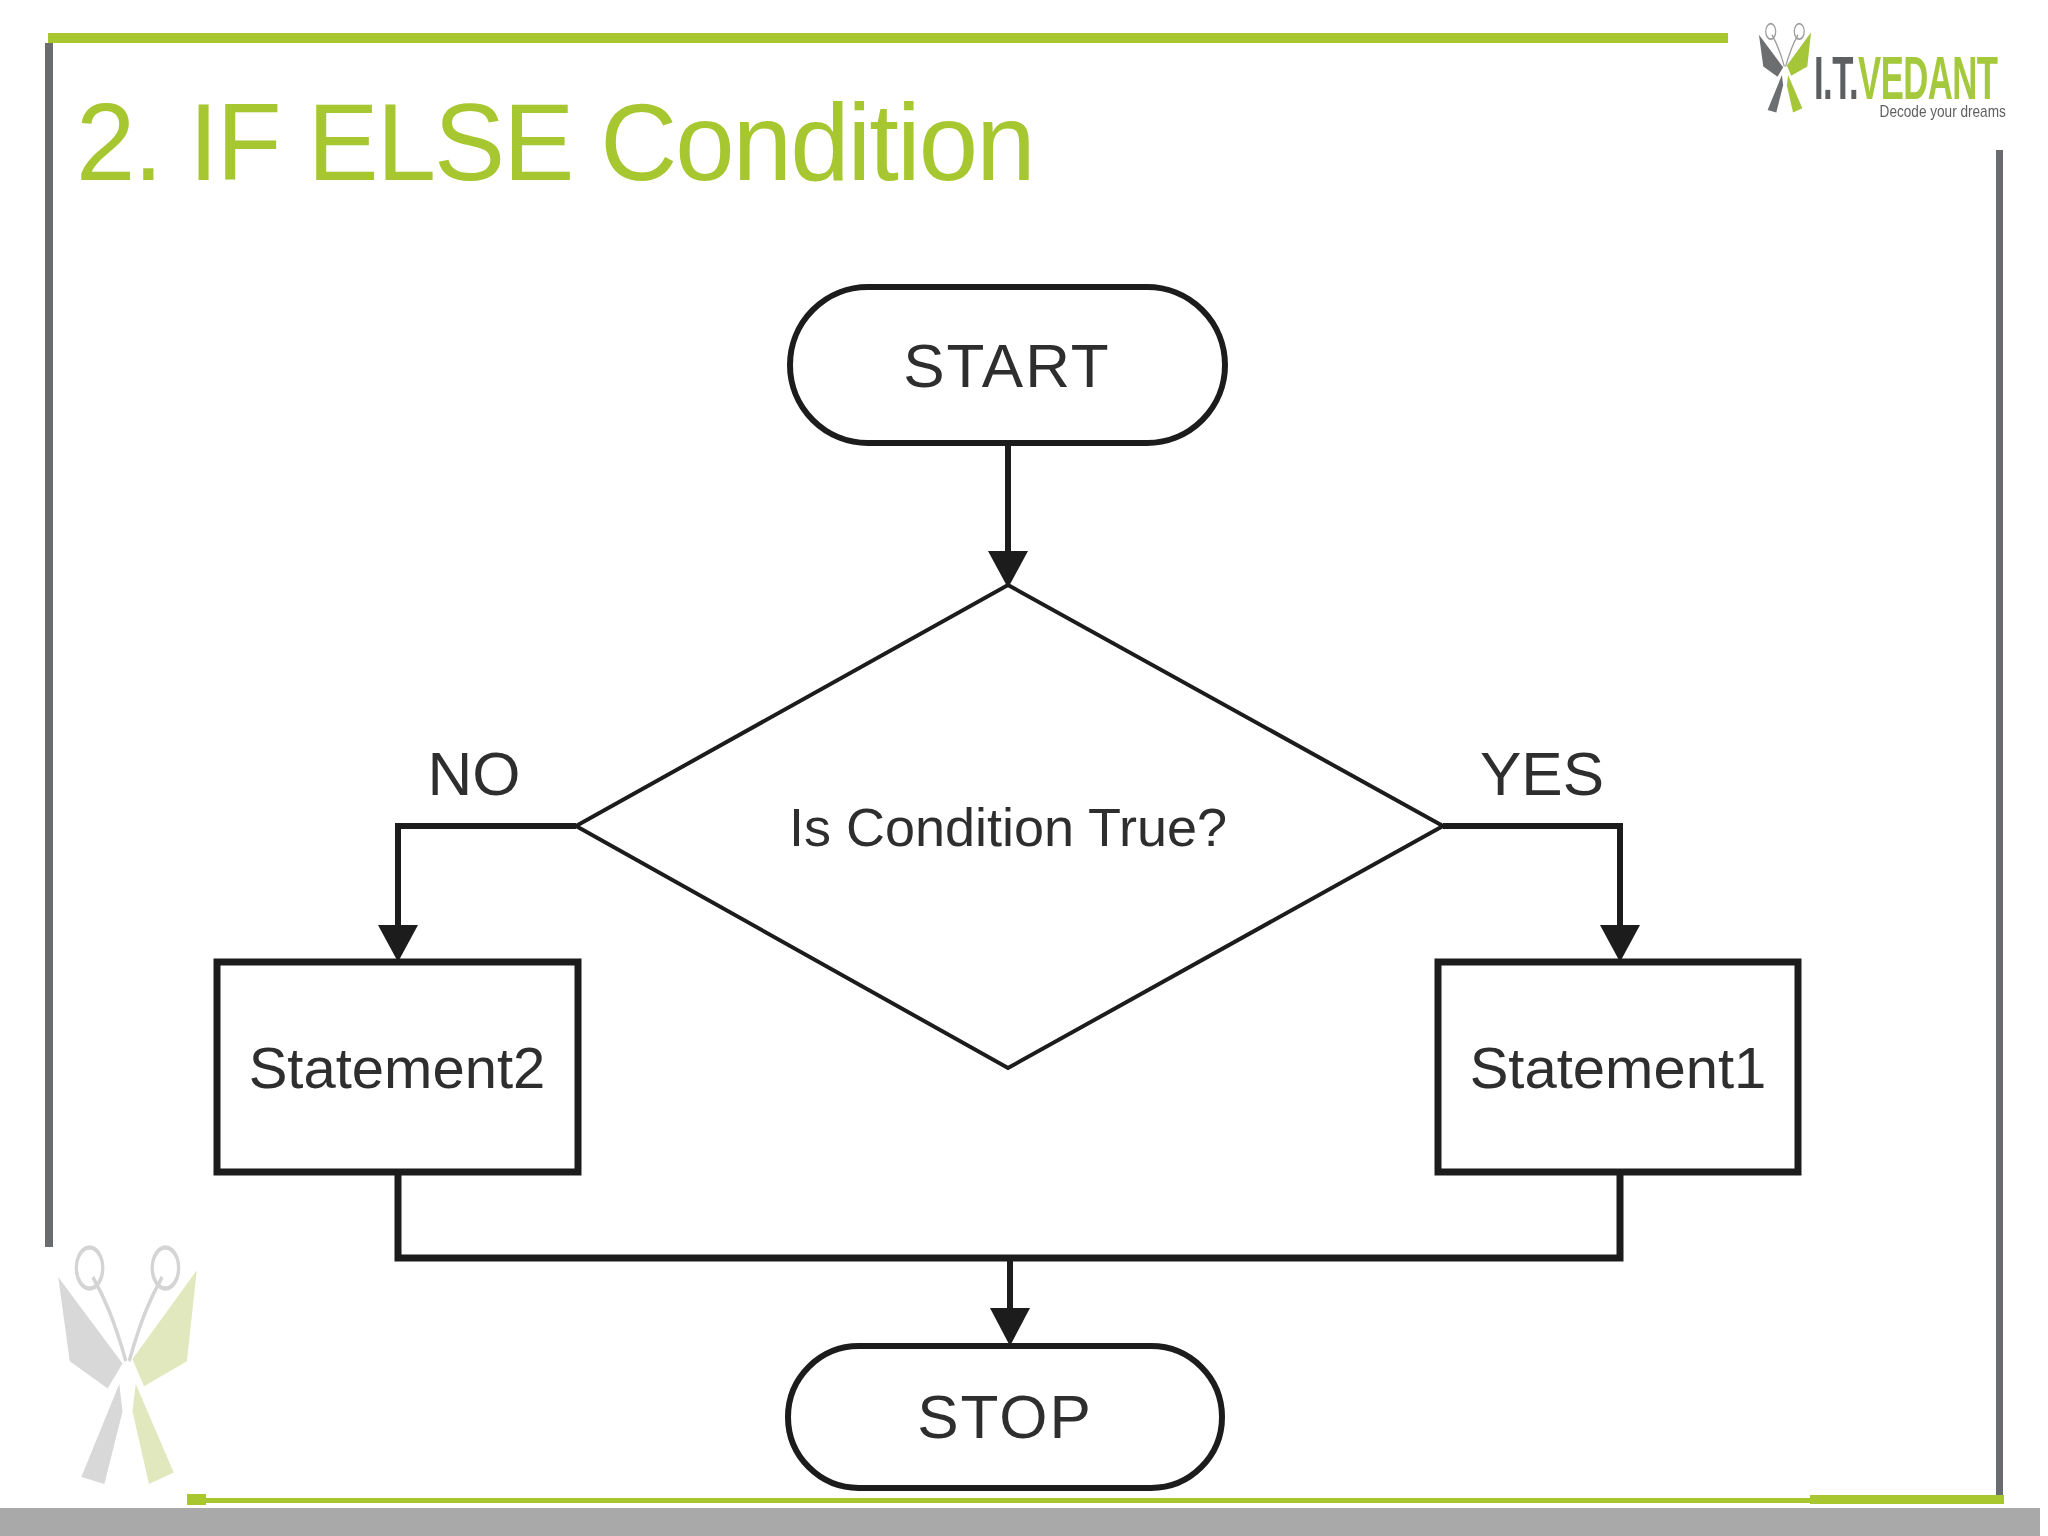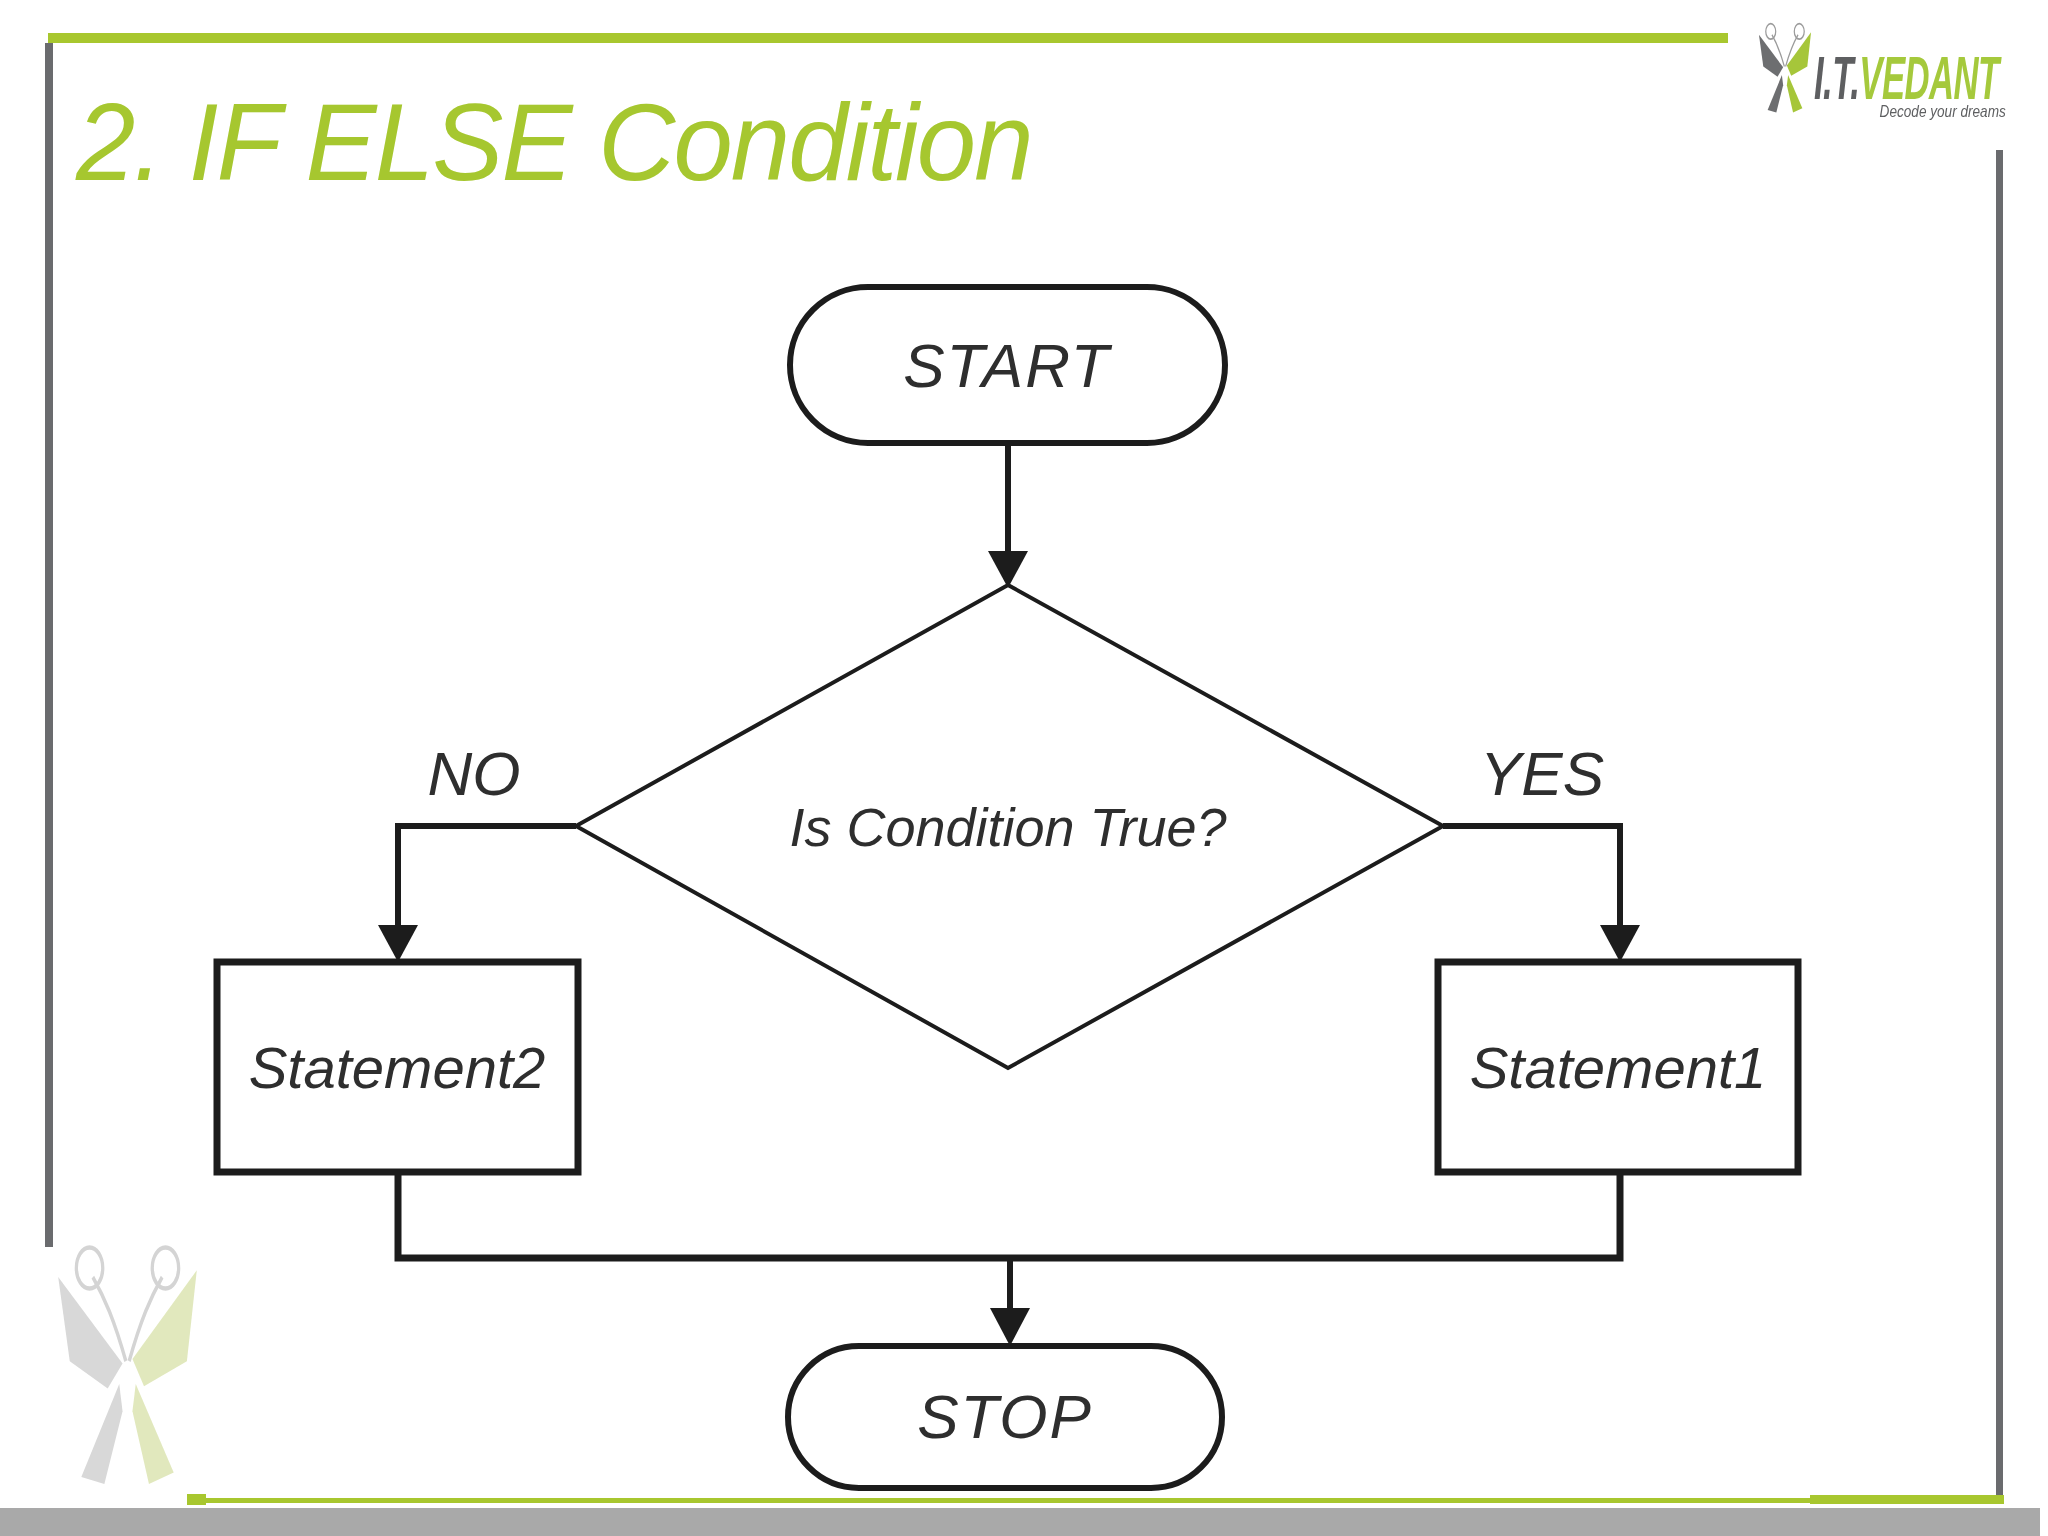--- a/index.html
+++ b/index.html
@@ -2,21 +2,20 @@
 <html><head>
 <meta charset="utf-8">
 <style>
   html,body{margin:0;padding:0;background:#ffffff;}
   .slide{
     position:relative;
     width:2048px;height:1536px;
     background:#ffffff;
     overflow:hidden;
     font-family:"Liberation Sans", sans-serif;
-    font-style:italic;
   }
   
   .top-accent{position:absolute;left:48px;top:33px;width:1680px;height:10px;background:#a8c72f;}
   .left-rule{position:absolute;left:45px;top:43px;width:8px;height:1204px;background:#6a6b6e;}
   .right-rule{position:absolute;left:1996px;top:150px;width:7px;height:1352px;background:#6a6b6e;}
   .bottom-line{position:absolute;left:187px;top:1498px;width:1817px;height:5px;background:#a8c72f;}
   .bottom-line-nub{position:absolute;left:187px;top:1494px;width:19px;height:11px;background:#a8c72f;}
   .bottom-line-right{position:absolute;left:1810px;top:1495px;width:194px;height:9px;background:#a8c72f;}
   .footer-bar{position:absolute;left:0;top:1508px;width:2040px;height:28px;background:#a9a9a9;}
 

